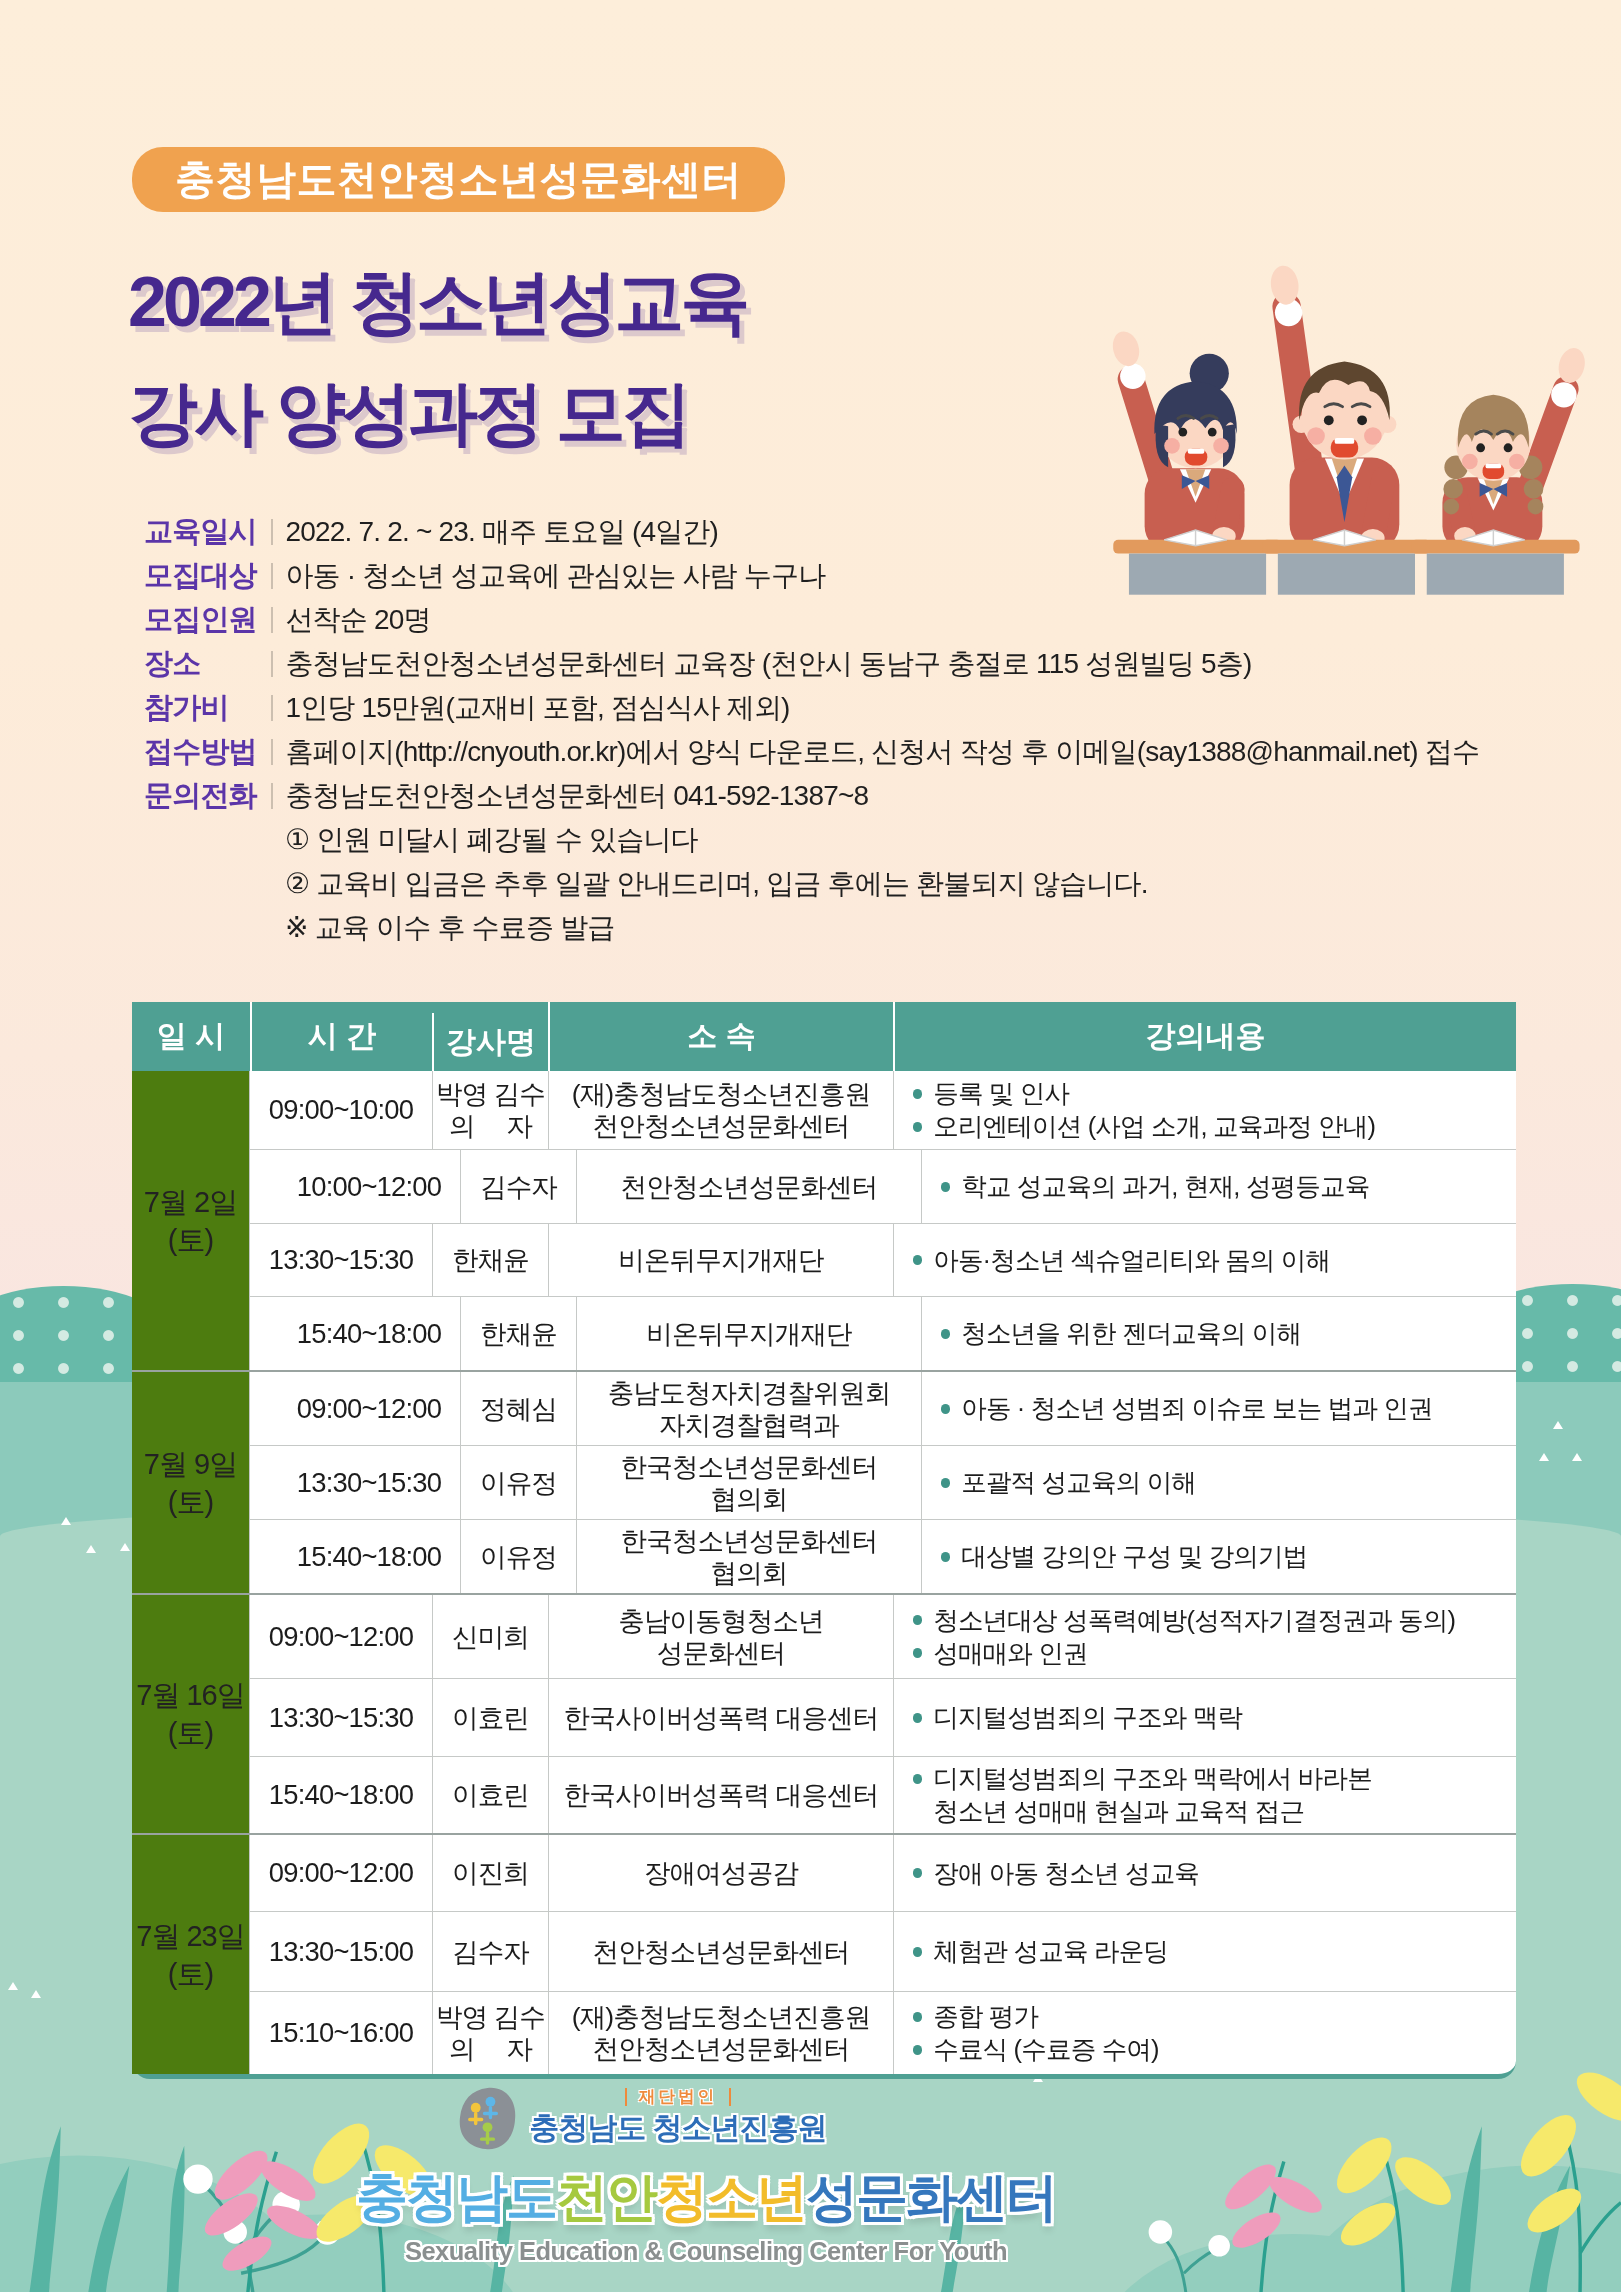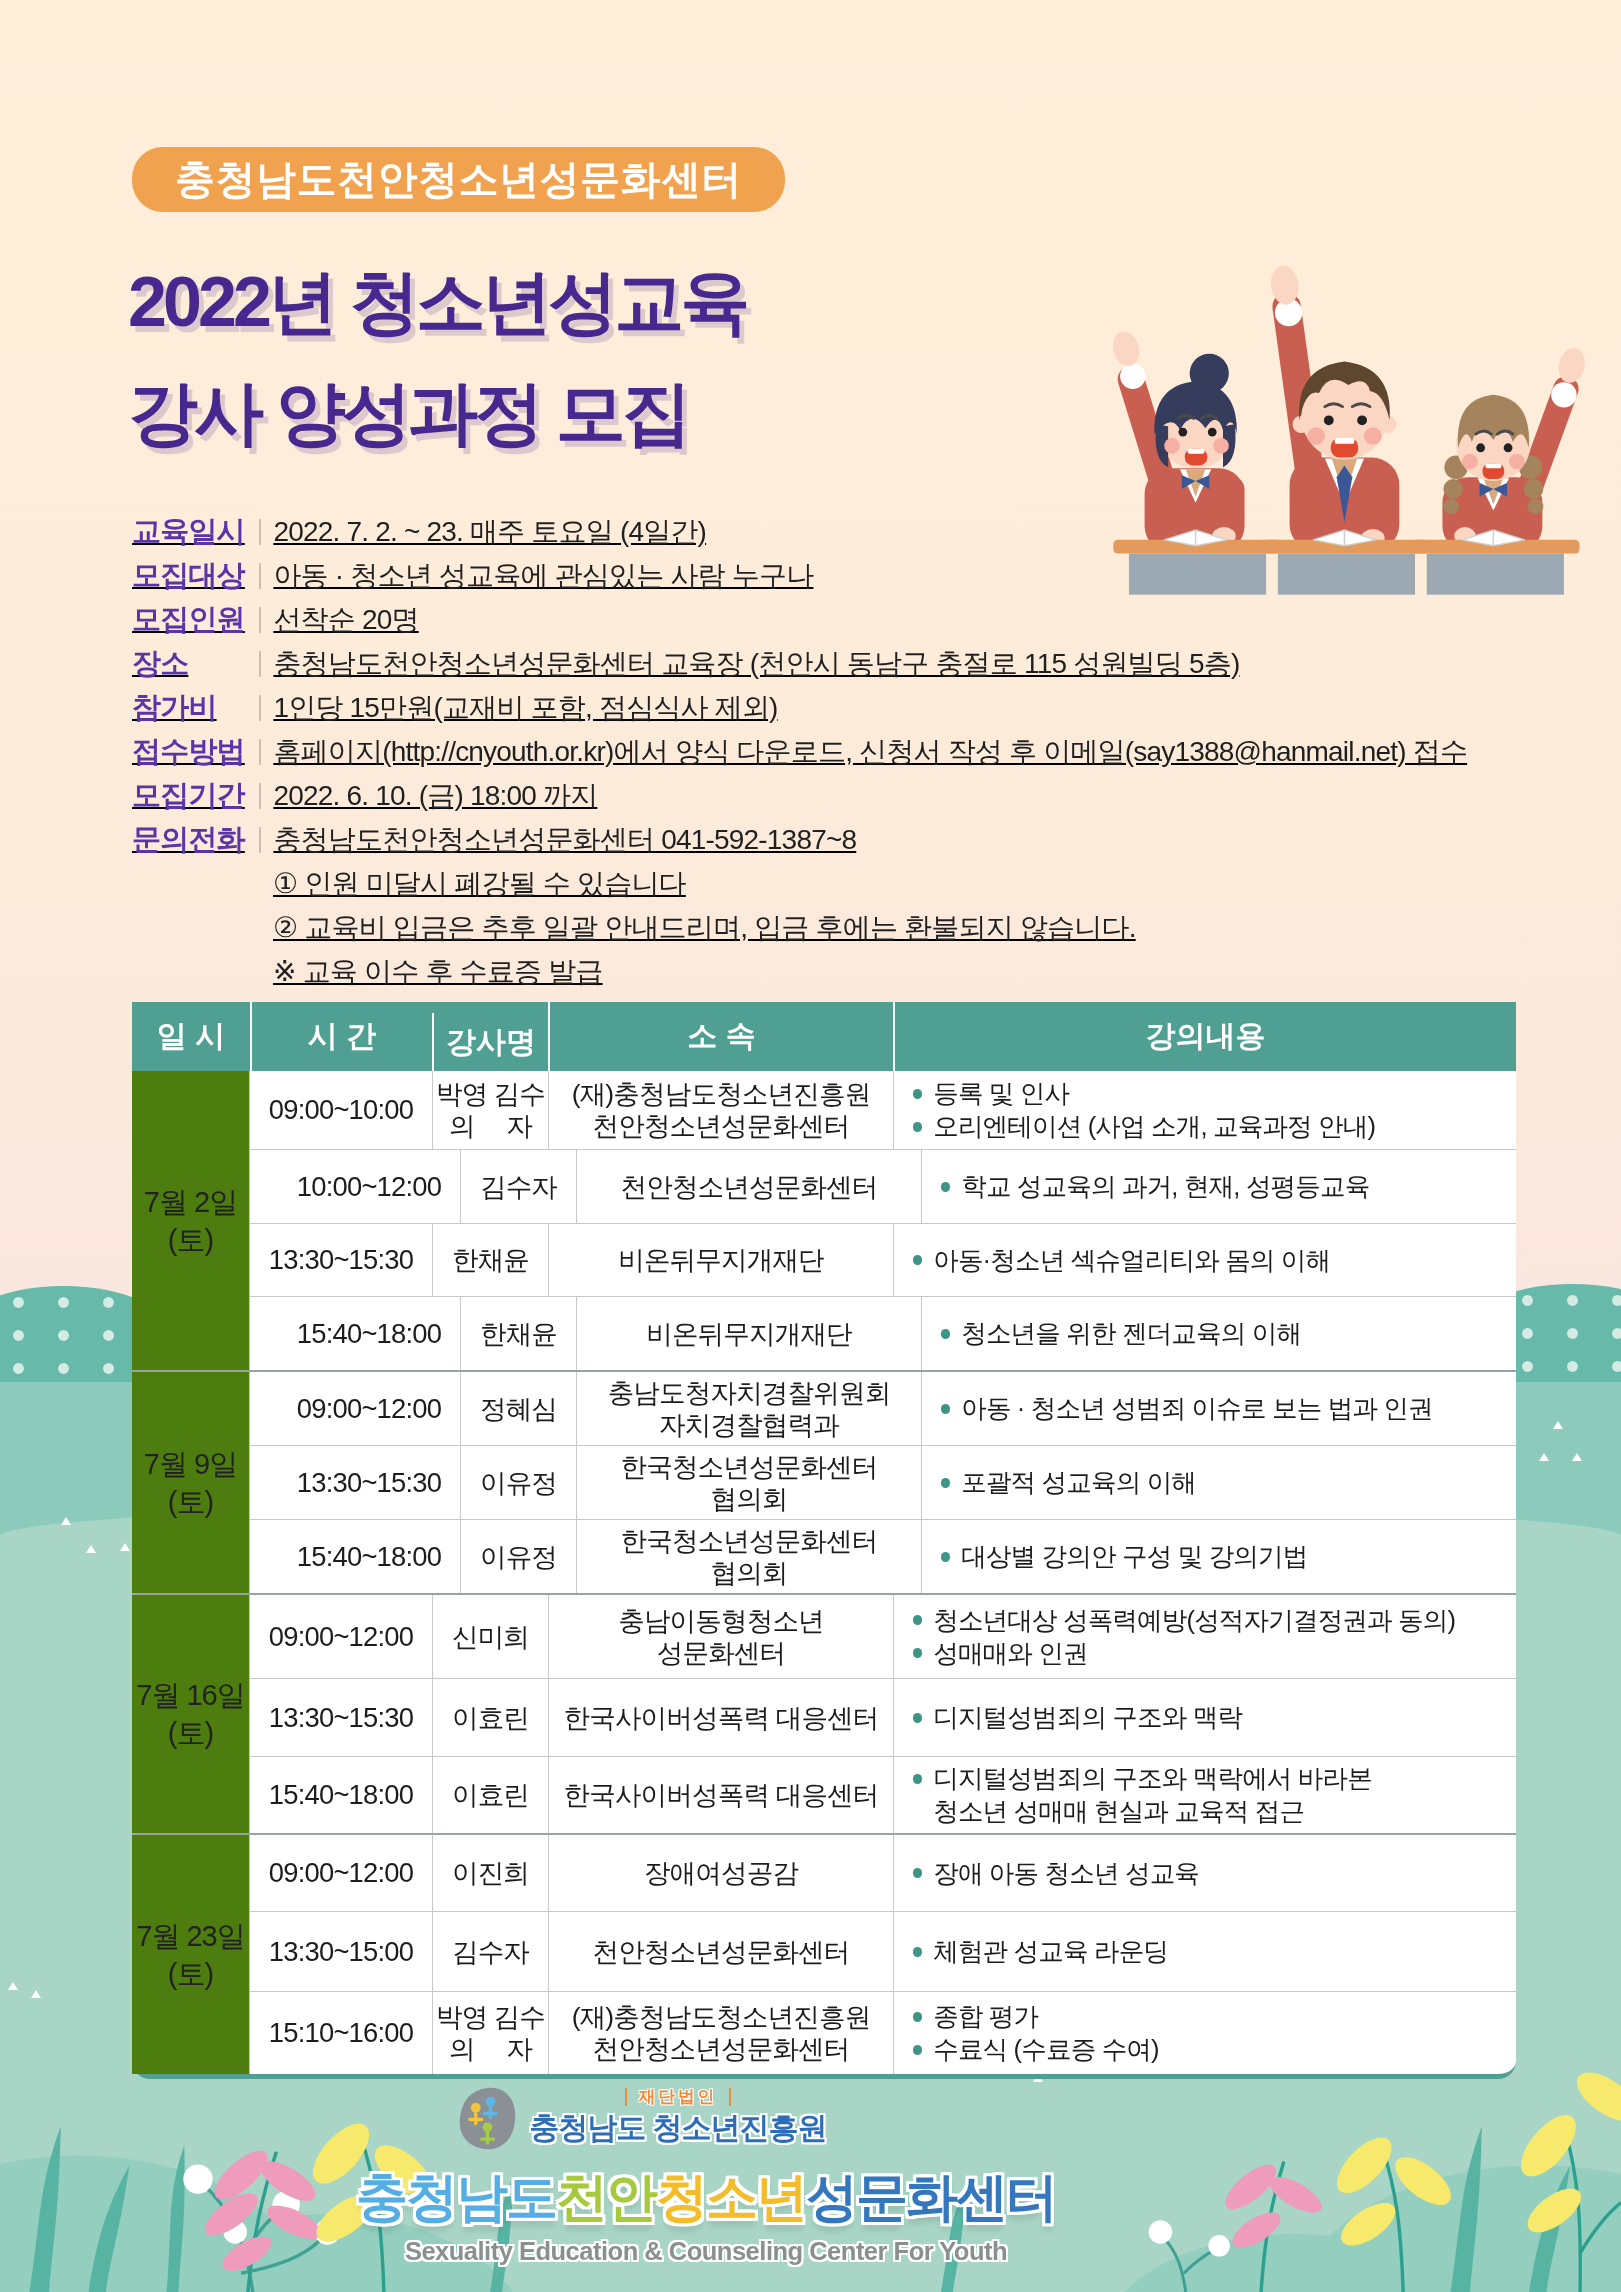--- a/index.html
+++ b/index.html
@@ -19,21 +19,21 @@
   .tri.s{border-left-width:5.9px;border-right-width:5.9px;border-bottom-width:8.8px;}
   .bottomdecor{position:absolute;left:0;bottom:0;width:1621px;height:314px;z-index:1;}
   
   .badge{position:absolute;left:132px;top:147px;height:65px;padding:0 43px;background:#F0A24F;border-radius:31px;
          display:flex;align-items:center;z-index:2;color:#fff;font-size:40px;font-weight:bold;letter-spacing:0.5px;}
   .title{position:absolute;left:128px;top:247px;z-index:2;font-size:70px;line-height:111px;font-weight:800;
          color:#46288E;letter-spacing:-3.9px;text-shadow:4.9px 5.9px 0 rgba(70,40,142,0.18);}
   
   .illus{position:absolute;left:1078px;top:230px;z-index:1;}
   
-  .info{position:absolute;left:132px;top:510px;z-index:2;text-decoration:underline;}
+  .info{position:absolute;left:144px;top:510px;z-index:2;}
   .irow{display:flex;align-items:center;height:44px;font-size:28px;color:#1f1f1f;letter-spacing:-0.8px;white-space:nowrap;}
   .ilabel{width:114px;font-weight:bold;color:#5B35A8;font-size:29px;text-align:justify;text-align-last:justify;}
   .idiv{width:2px;height:26.5px;background:#ccbfb0;margin:0 12.7px;}
   .inote{margin-left:141px;}
   
   .table{position:absolute;left:132px;top:1002px;width:1384px;background:#fff;border-bottom:5.9px solid #4FA093;z-index:2;border-radius:18px;}
   .thead{display:flex;height:69px;background:#4FA093;color:#fff;font-weight:bold;font-size:30px;}
   .th{display:flex;align-items:center;justify-content:center;box-sizing:border-box;}
   .th+.th{border-left:2px solid #fff;}
   .w1{width:118px;}.w2{width:182px;}.w3{width:116px;margin-top:11px;}.w4{width:345px;}.w5{flex:1;}
@@ -290,25 +290,20 @@
       <span class="ilabel">참가비</span>
       <span class="idiv"></span>
       <span>1인당 15만원(교재비 포함, 점심식사 제외)</span>
     </div>
   <div class="irow">
       <span class="ilabel">접수방법</span>
       <span class="idiv"></span>
       <span>홈페이지(http://cnyouth.or.kr)에서 양식 다운로드, 신청서  작성 후 이메일(say1388@hanmail.net) 접수</span>
     </div>
   <div class="irow">
-      <span class="ilabel">모집기간</span>
-      <span class="idiv"></span>
-      <span>2022. 6. 10. (금) 18:00 까지</span>
-    </div>
-  <div class="irow">
       <span class="ilabel">문의전화</span>
       <span class="idiv"></span>
       <span>충청남도천안청소년성문화센터 041-592-1387~8</span>
     </div>
   <div class="irow inote">① 인원 미달시 폐강될 수 있습니다</div>
   <div class="irow inote">② 교육비 입금은 추후 일괄 안내드리며, 입금 후에는 환불되지 않습니다.</div>
   <div class="irow inote">※ 교육 이수 후 수료증 발급</div>
 </div>
 
 <div class="table">

